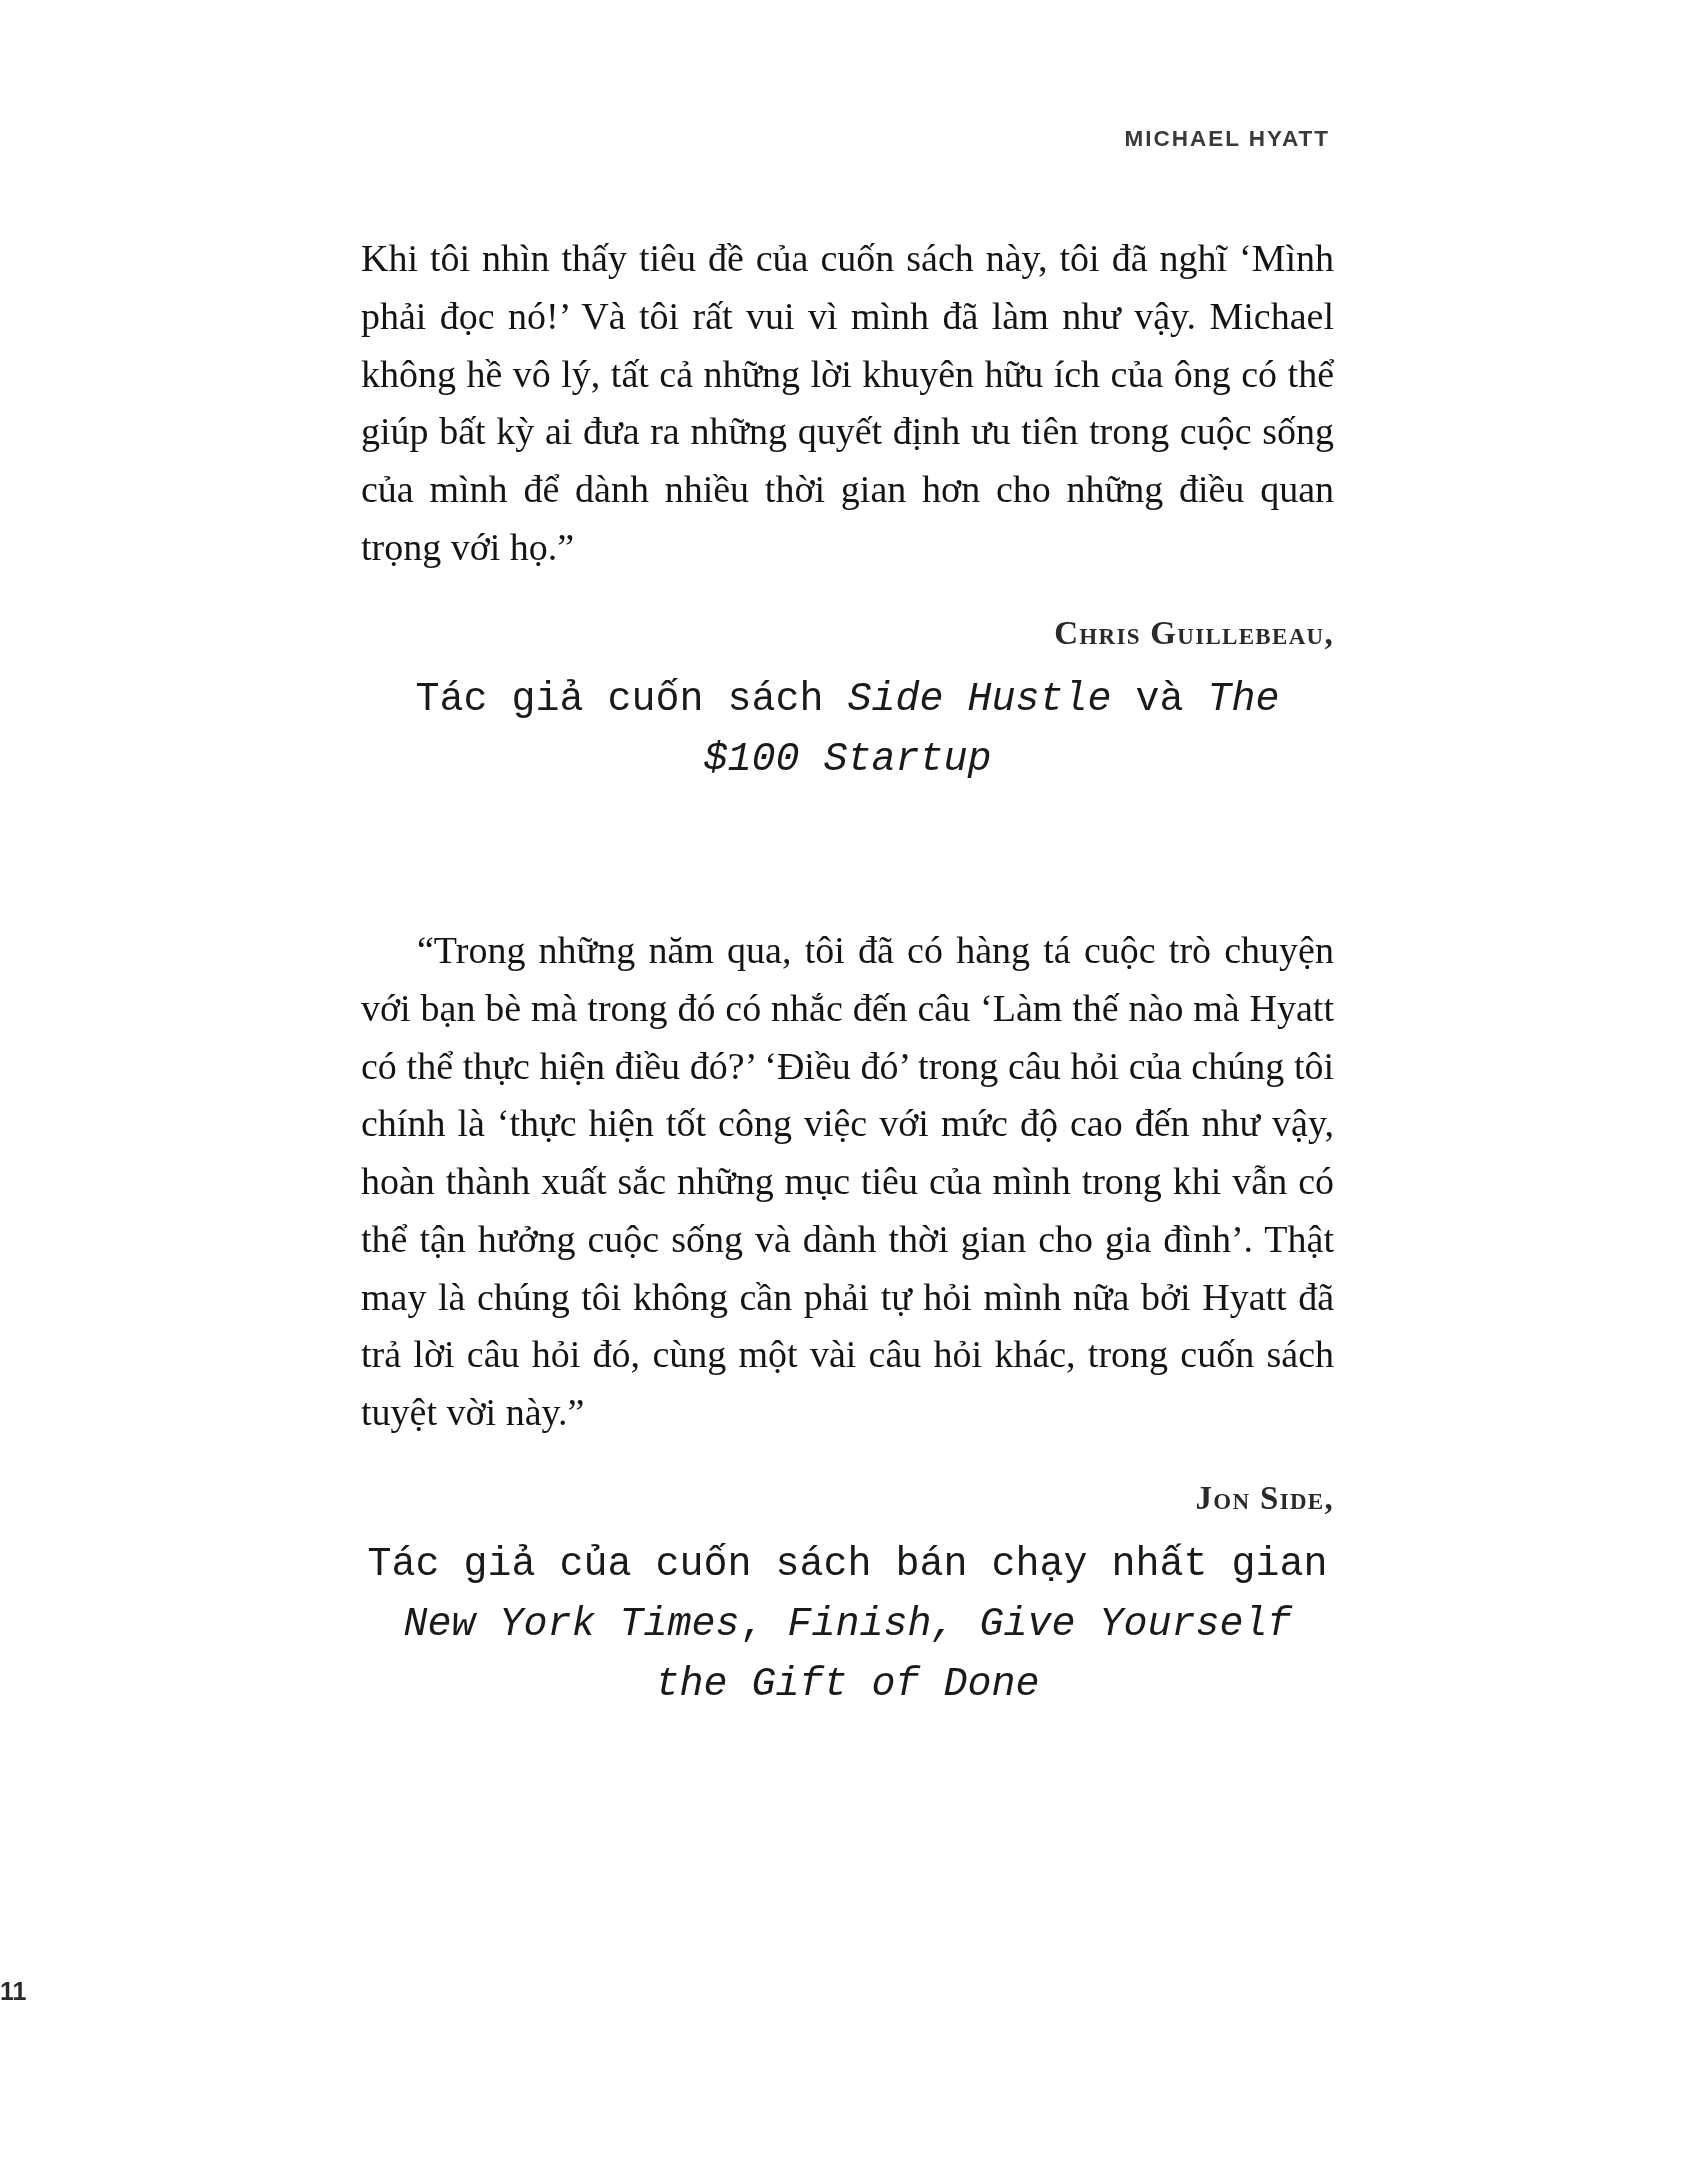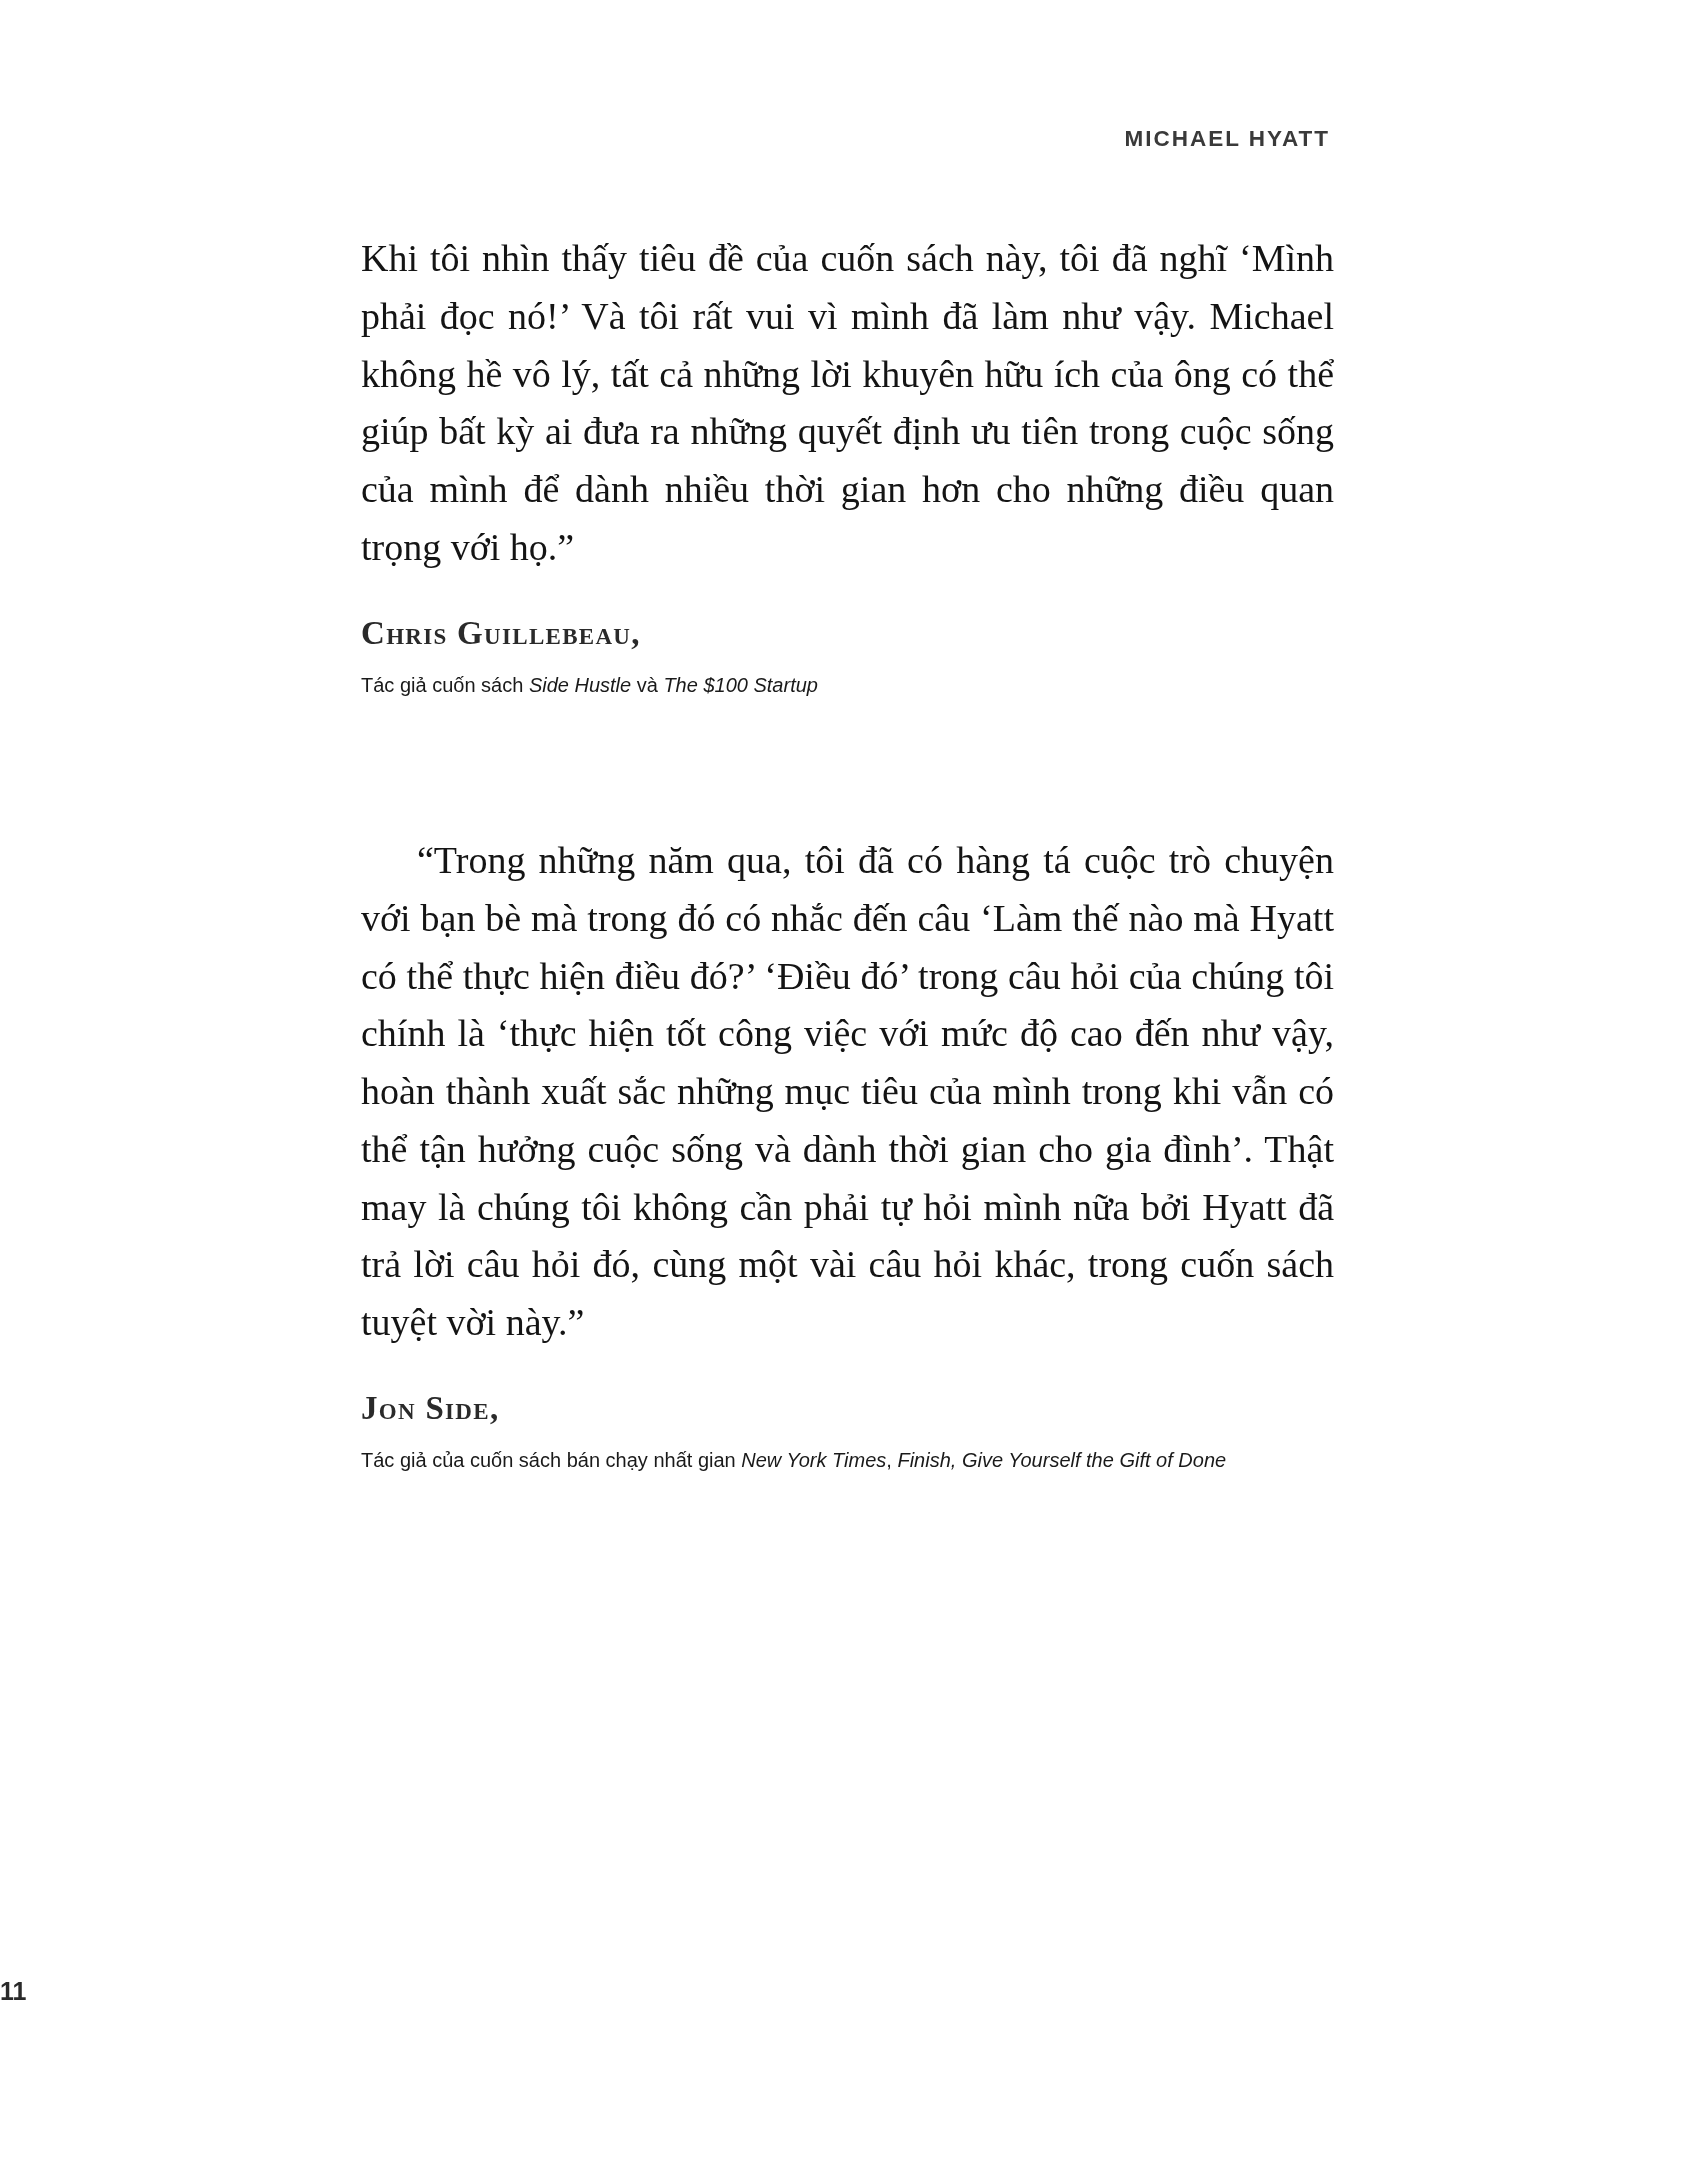--- a/index.html
+++ b/index.html
@@ -53,32 +53,33 @@
     text-align: justify;
     text-justify: inter-word;
     color: #141414;
     margin: 0;
   }
   .quote-text.indent-first {
     text-indent: 56px;
   }
   .attrib-name {
     margin-top: 38px;
+    text-align: right;
     font-family: "Liberation Serif", serif;
     font-variant: small-caps;
     font-weight: 700;
     font-size: 33px;
     letter-spacing: 1.3px;
     color: #2a2a2a;
   }
   .attrib-role {
     margin-top: 18.5px;
-    text-align: left;
-    font-family: Liberation Sans, sans-serif;
-    font-size: 20px;
+    text-align: center;
+    font-family: Liberation Mono, monospace;
+    font-size: 40px;
     line-height: 1.5;
     color: #1a1a1a;
   }
   .attrib-role em {
     font-style: italic;
   }
   .gap {
     height: 132px;
   }
   .folio {

